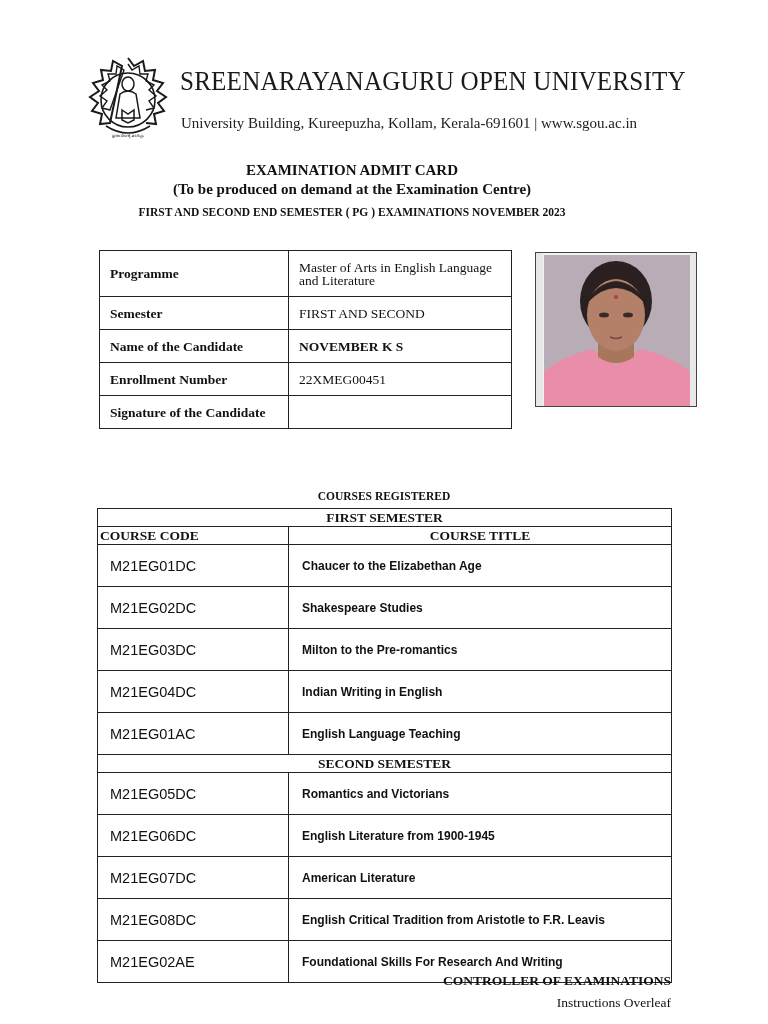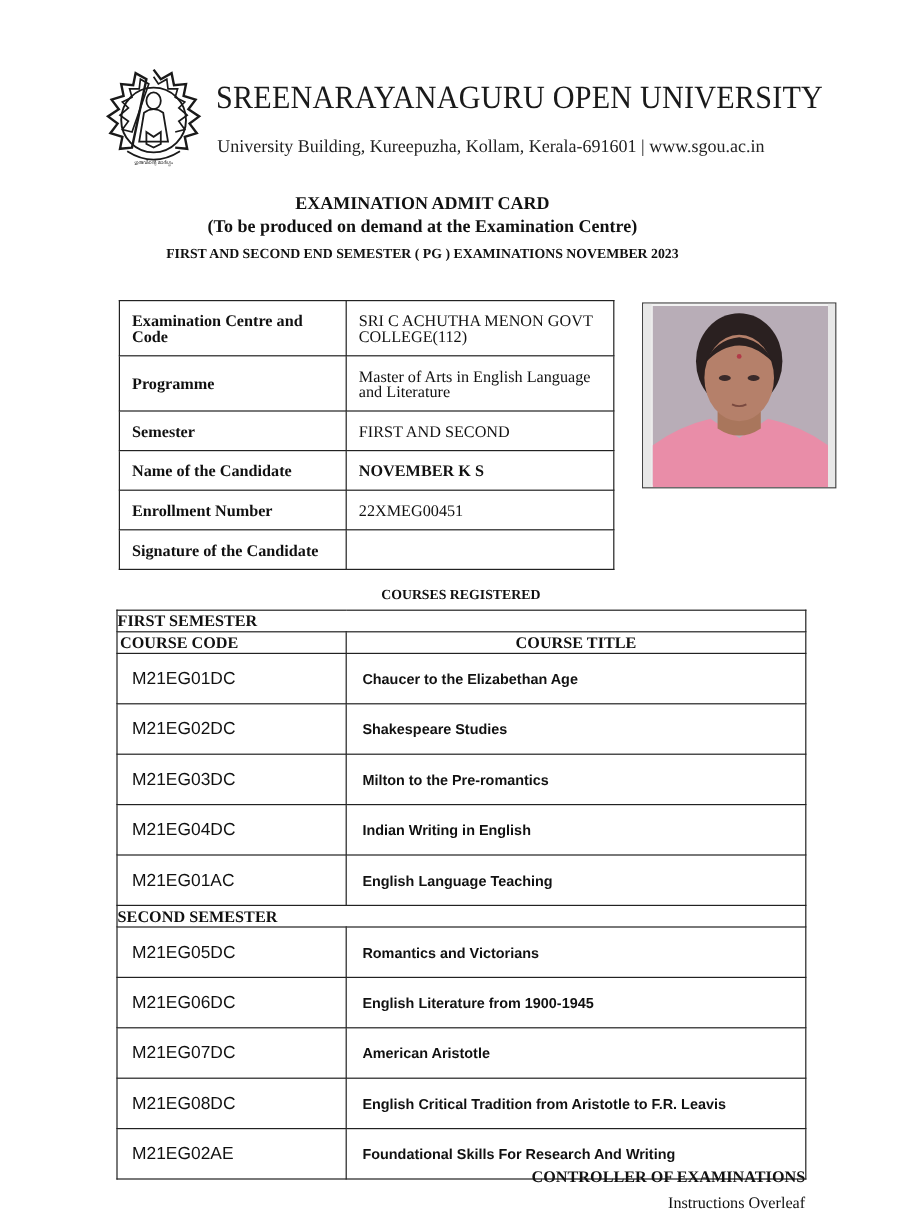--- a/index.html
+++ b/index.html
@@ -27,21 +27,21 @@
   .info-table .val-bold { font-weight: bold; }
 
   
   .photo { position: absolute; left: 535px; top: 252px; width: 160px; height: 153px; border: 1px solid #444; background: #fff; overflow: hidden; }
   .photo svg { display: block; }
 
   
   .courses-caption { position: absolute; left: 0; width: 768px; top: 490px; text-align: center; font-weight: bold; font-size: 11.5px; }
   .courses-table { position: absolute; left: 97px; top: 508px; width: 575px; border-collapse: collapse; }
   .courses-table td, .courses-table th { border: 1px solid #222; padding: 0; }
-  .sem-head { height: 17px; font-weight: bold; font-size: 13.5px; font-family: "Liberation Serif", serif; line-height: 16px; }
+  .sem-head { height: 17px; text-align: center; font-weight: bold; font-size: 13.5px; font-family: "Liberation Serif", serif; line-height: 16px; }
   .col-head th { height: 17px; font-weight: bold; font-size: 13.5px; font-family: "Liberation Serif", serif; line-height: 16px; }
   .col-head th.code { text-align: left; padding-left: 2px; width: 188px; }
   .col-head th.title { text-align: center; }
   .course-row { height: 42px; }
   .course-row td.code { font-family: "Liberation Sans", sans-serif; font-size: 14.5px; padding-left: 12px; }
   .course-row td.title { font-family: "Liberation Sans", sans-serif; font-size: 12px; font-weight: bold; padding-left: 13px; margin-top: 32px; }
 
   
   .controller { position: absolute; right: 97px; top: 973px; font-weight: bold; font-size: 13.5px; }
   .instructions { position: absolute; right: 97px; top: 995px; font-size: 13.5px; }
@@ -69,24 +69,20 @@
   <div class="uni-name">SREENARAYANAGURU OPEN UNIVERSITY</div>
   <div class="uni-address">University Building, Kureepuzha, Kollam, Kerala-691601 | www.sgou.ac.in</div>
 </div>
 
 <div class="title-block t1">EXAMINATION ADMIT CARD</div>
 <div class="title-block t2">(To be produced on demand at the Examination Centre)</div>
 <div class="title-block t3">FIRST AND SECOND END SEMESTER ( PG ) EXAMINATIONS NOVEMBER 2023</div>
 
 <table class="info-table">
   <tbody>
-      <tr class="tall">
-    <td class="lbl">Examination Centre and Code</td>
-    <td>SRI C ACHUTHA MENON GOVT COLLEGE(112)</td>
-  </tr>
   <tr class="tall">
     <td class="lbl">Programme</td>
     <td>Master of Arts in English Language and Literature</td>
   </tr>
   <tr>
     <td class="lbl">Semester</td>
     <td>FIRST AND SECOND</td>
   </tr>
   <tr>
     <td class="lbl">Name of the Candidate</td>
@@ -158,21 +154,21 @@
   <tr class="course-row">
     <td class="code">M21EG05DC</td>
     <td class="title">Romantics and Victorians</td>
   </tr>
   <tr class="course-row">
     <td class="code">M21EG06DC</td>
     <td class="title">English Literature from 1900-1945</td>
   </tr>
   <tr class="course-row">
     <td class="code">M21EG07DC</td>
-    <td class="title">American Aristotle</td>
+    <td class="title">American Literature</td>
   </tr>
   <tr class="course-row">
     <td class="code">M21EG08DC</td>
     <td class="title">English Critical Tradition from Aristotle to F.R. Leavis</td>
   </tr>
   <tr class="course-row">
     <td class="code">M21EG02AE</td>
     <td class="title">Foundational Skills For Research And Writing</td>
   </tr>
 </tbody>

